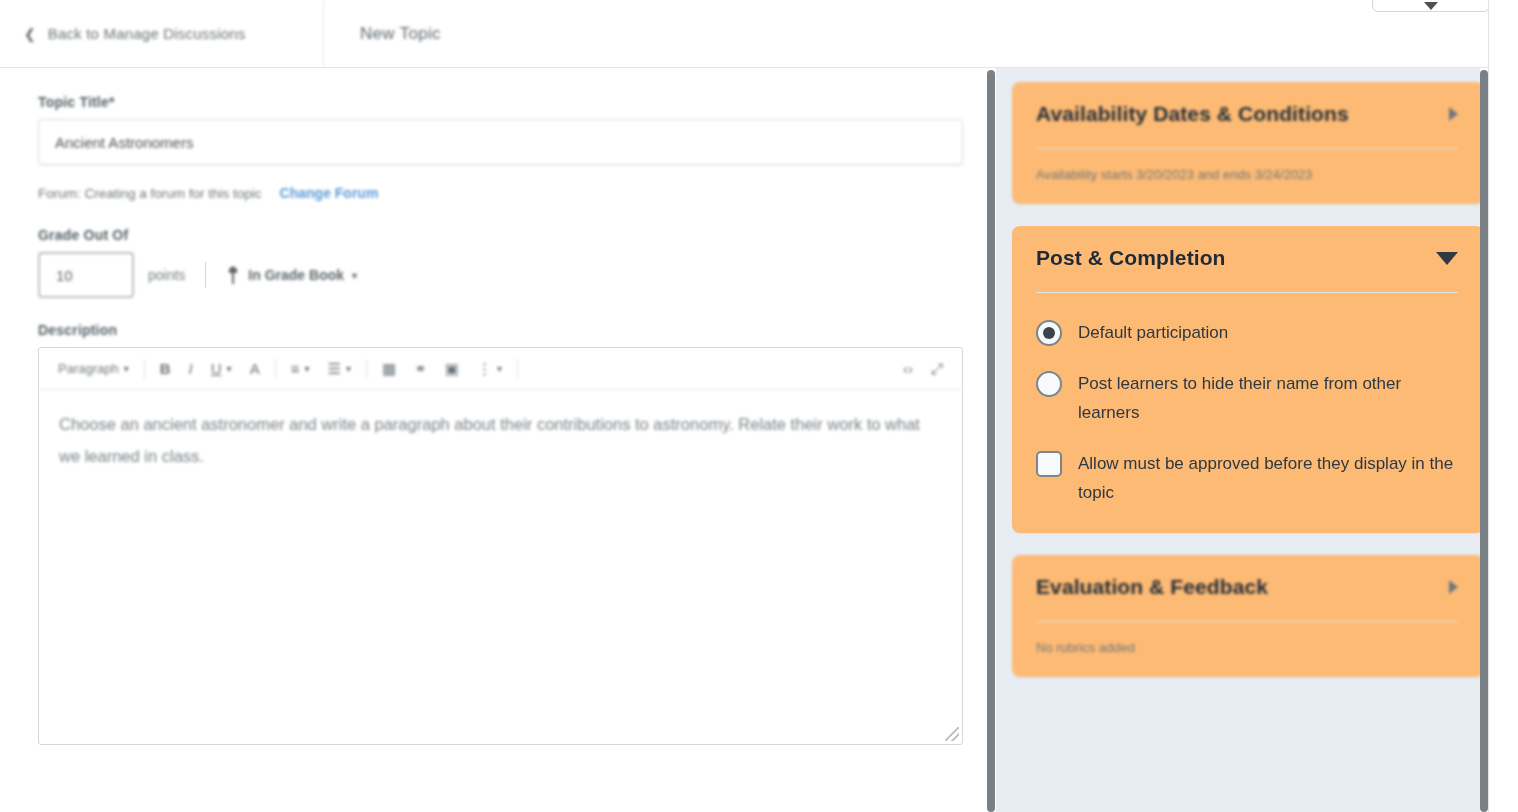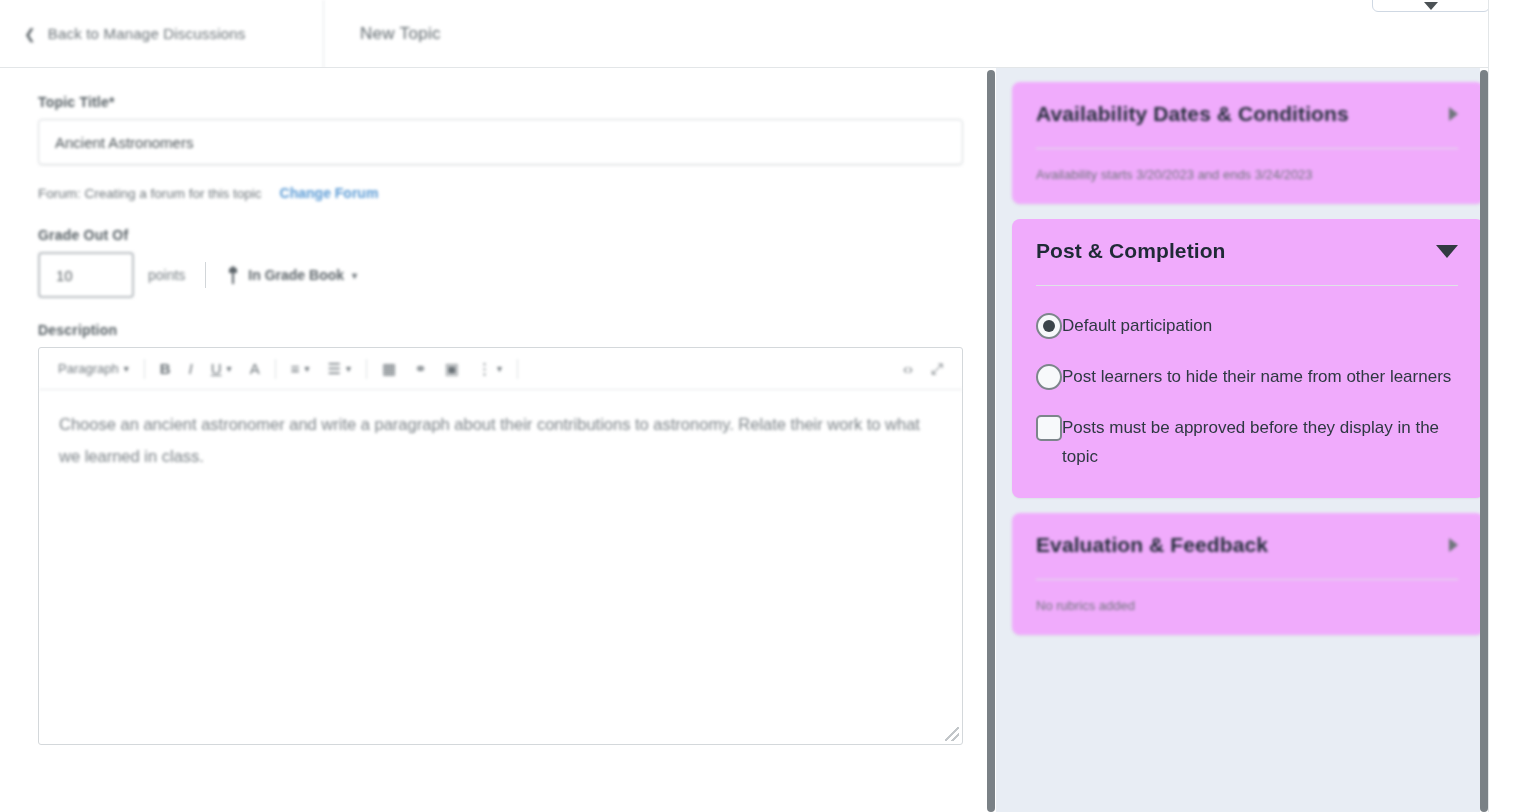--- a/index.html
+++ b/index.html
@@ -106,42 +106,42 @@
       linear-gradient(135deg, transparent 45%, #c2c6c9 45%, #c2c6c9 55%, transparent 55%),
       linear-gradient(135deg, transparent 70%, #c2c6c9 70%, #c2c6c9 80%, transparent 80%);
   }
 
   
   .right-pane {
     position: absolute; left: 996px; top: 68px; width: 522px; height: 744px;
     background: #e8edf4; padding: 14px 34px 0 16px; overflow: hidden;
   }
   .card {
-    background: #f0abfc; border-radius: 8px; padding: 20px 26px 22px 24px;
-    margin-bottom: 15px; box-shadow: 0 1px 2px rgba(0,0,0,.05);
+    background: #fdba74; border-radius: 8px; padding: 20px 26px 22px 24px;
+    margin-bottom: 22px; box-shadow: 0 1px 2px rgba(0,0,0,.05);
   }
   .card-head {
     display: flex; align-items: center; justify-content: space-between;
   }
   .card-title { font-size: 21px; font-weight: 700; color: #1f2a36; letter-spacing: .1px; }
   .card-rule { height: 1px; background: #dfe3e6; margin: 22px 0 0 0; }
   .card-sub { font-size: 13px; color: #6f777c; margin-top: 18px; }
   .chev-right {
     width: 0; height: 0; border-top: 7px solid transparent;
     border-bottom: 7px solid transparent; border-left: 9px solid #6e767b;
   }
   .chev-down {
     width: 0; height: 0; border-left: 11px solid transparent;
     border-right: 11px solid transparent; border-top: 13px solid #323a41;
   }
   .card.blur-card { filter: blur(1.5px); }
 
   .opt-list { margin-top: 26px; }
   .opt {
-    display: flex; align-items: flex-start; margin-bottom: 22px;
+    display: flex; align-items: flex-start; gap: 16px; margin-bottom: 22px;
   }
   .opt:last-child { margin-bottom: 4px; }
   .radio {
     flex: 0 0 auto; width: 26px; height: 26px; border-radius: 50%;
     border: 2px solid #7c858b; background: #f7f9fb; margin-top: 1px;
     display: flex; align-items: center; justify-content: center;
   }
   .radio .dot { width: 12px; height: 12px; border-radius: 50%; background: #3b444b; }
   .checkbox {
     flex: 0 0 auto; width: 26px; height: 26px; border-radius: 5px;
@@ -304,21 +304,21 @@
         </div>
 
         <div class="opt">
           <span class="radio"></span>
           <span class="opt-text">Post learners to hide their name from other learners</span>
         </div>
 
 
         <div class="opt">
           <span class="checkbox"></span>
-          <span class="opt-text">Posts must be approved before they display in the topic</span>
+          <span class="opt-text">Allow must be approved before they display in the topic</span>
         </div>
 
       </div>
     </div>
 
     <div class="card blur-card">
       <div class="card-head">
         <span class="card-title">Evaluation &amp; Feedback</span>
         <span class="chev-right"></span>
       </div>

